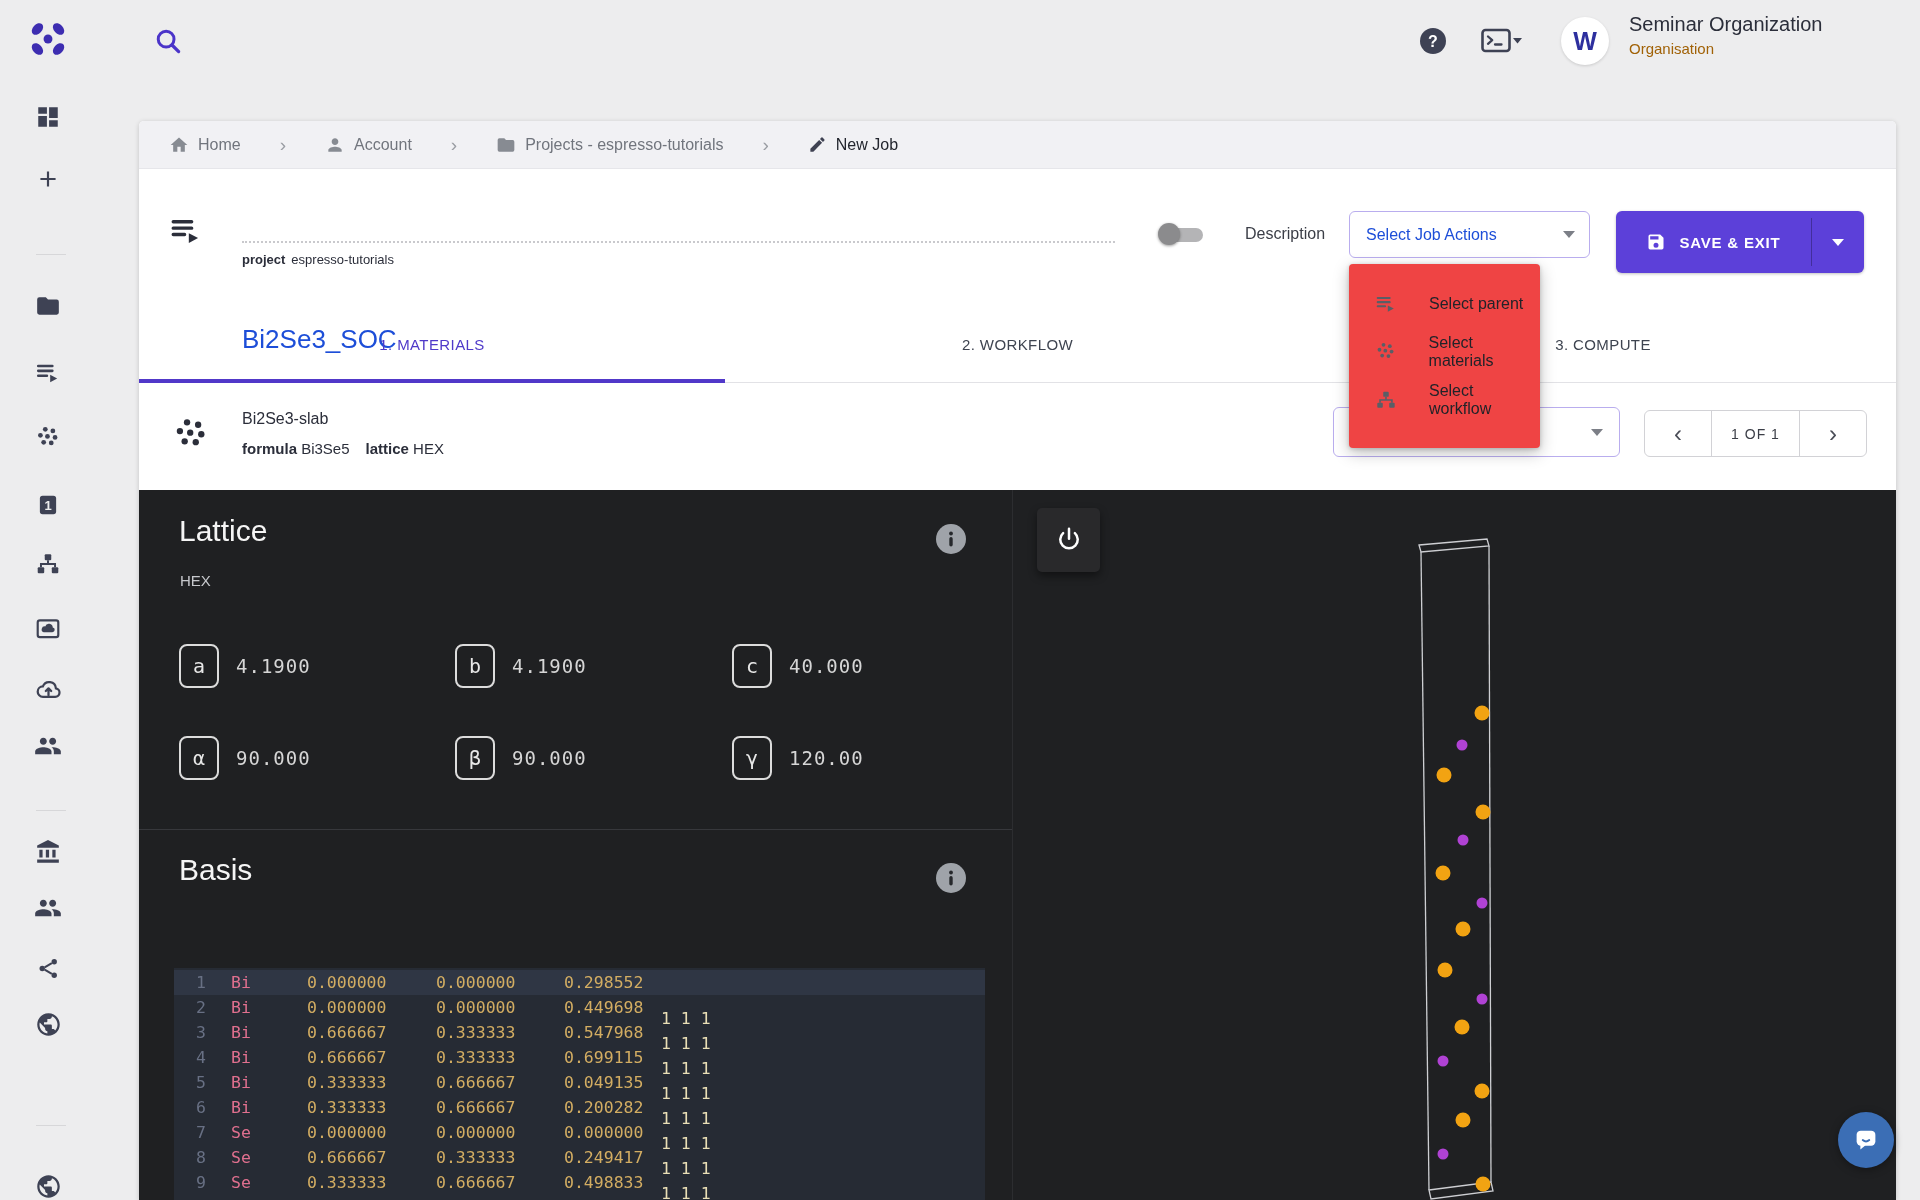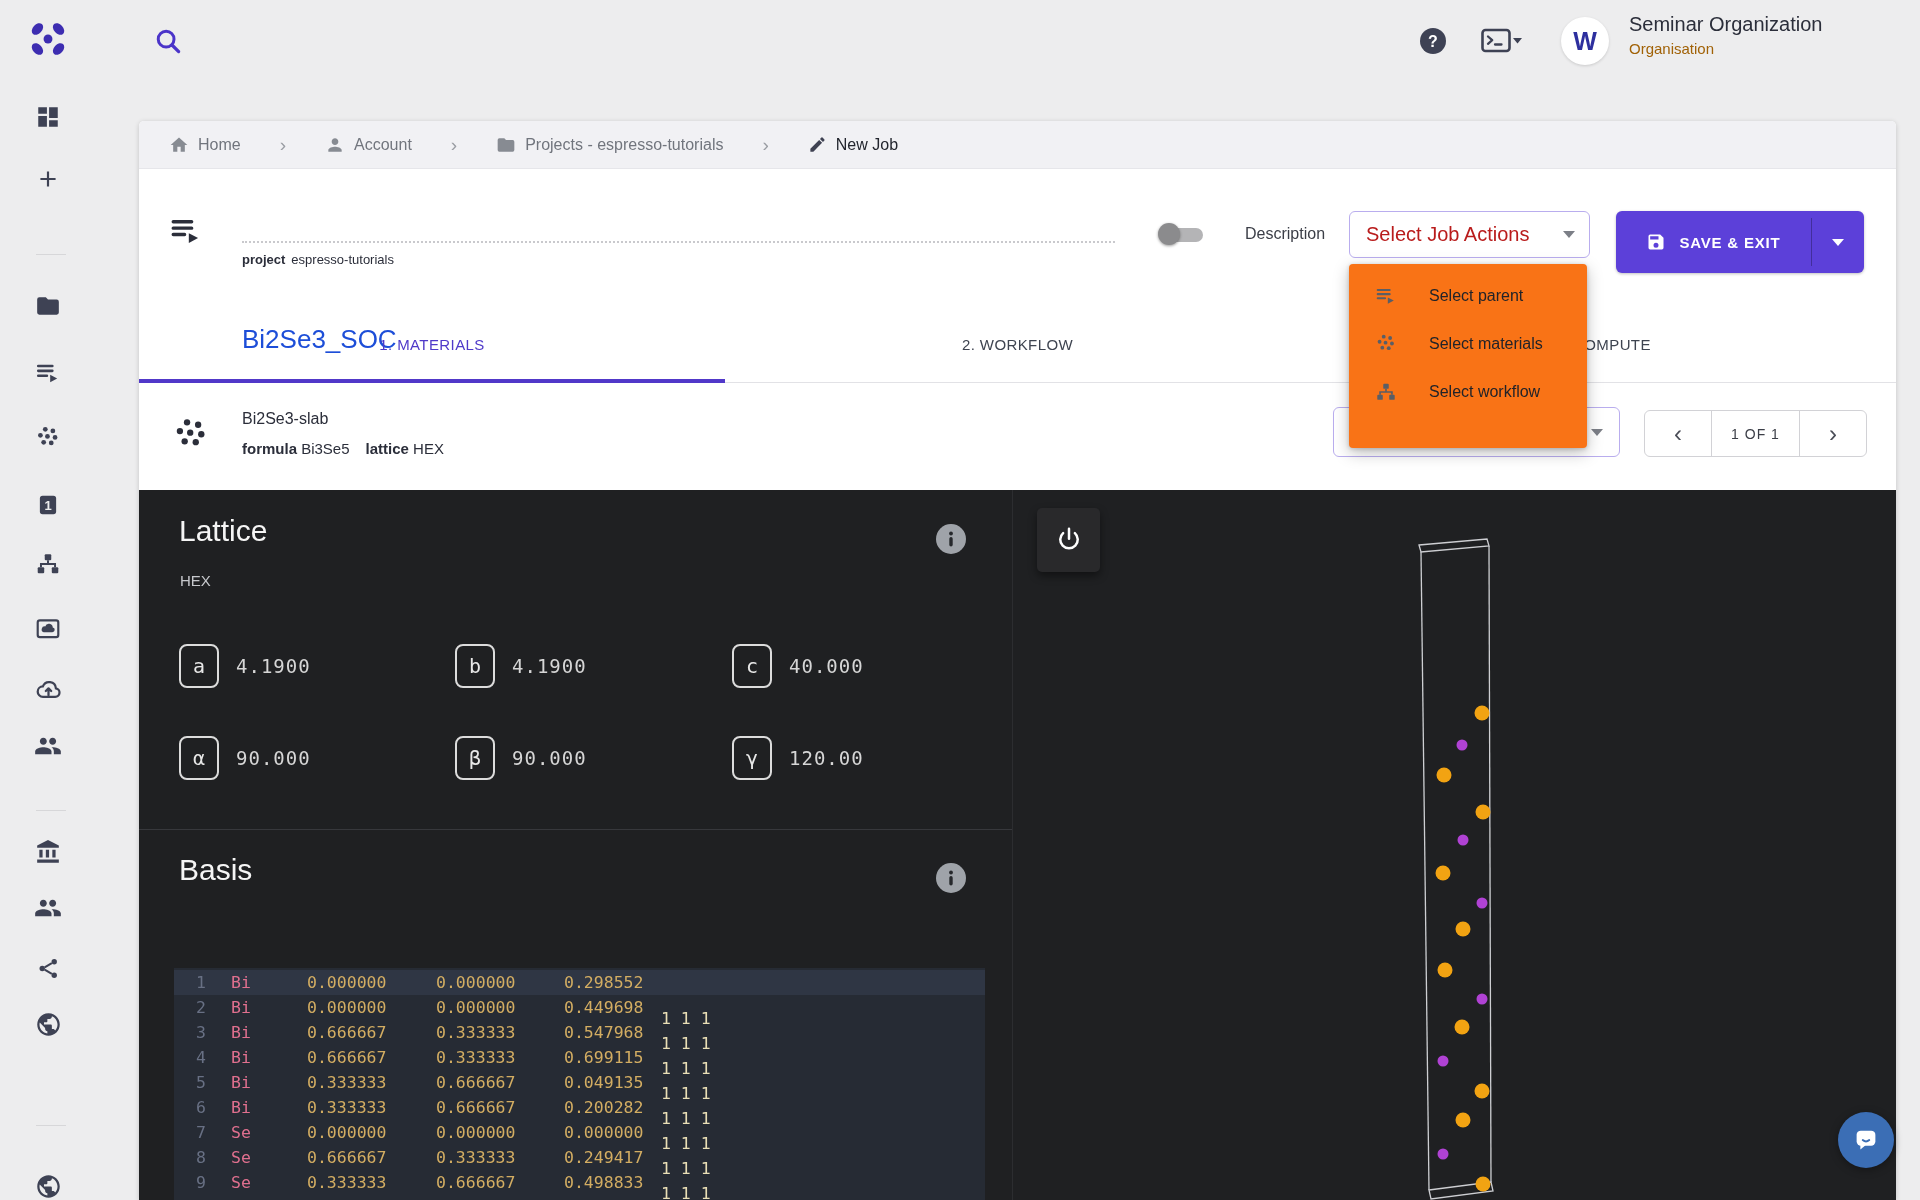--- a/index.html
+++ b/index.html
@@ -28,21 +28,21 @@
   .job-icon { position:absolute; left:29px; top:93px; color:#2b2e3a; }
   .job-title { position:absolute; left:103px; top:203px; font-size:26px; color:#1d4ed8;text-align:right; }
   .title-dotted { position:absolute; left:103px; top:120px; width:873px; border-top:2px dotted #c9c9cd; }
   .project-line { position:absolute; left:103px; top:131px; font-size:13px; color:#2b2e3a; }
   .project-line b { font-weight:bold; margin-right:6px; }
   .switch { position:absolute; left:1019px; top:99px; width:54px; height:28px; cursor:pointer; }
   .switch .track { position:absolute; left:9px; top:8px; width:36px; height:14px; border-radius:7px; background:#b4b4b6; }
   .switch .knob { position:absolute; left:0; top:3px; width:22px; height:22px; border-radius:50%; background:#8b8b8d; box-shadow:0 1px 3px rgba(0,0,0,.4); }
   .desc-label { position:absolute; left:1106px; top:104px; font-size:16px; color:#3b3e47; }
   .job-actions-select { position:absolute; left:1210px; top:90px; width:241px; height:47px; border:1px solid #b9adee; border-radius:6px; background:#fff; display:flex; align-items:center; padding:0 14px 0 16px; cursor:pointer; }
-  .job-actions-select .ph { font-size:20px; color:#b91c1c; flex:1; }
+  .job-actions-select .ph { font-size:16px; color:#1d4ed8; flex:1; }
   .caret { width:0; height:0; border-left:6px solid transparent; border-right:6px solid transparent; border-top:7px solid #7c7f87; }
   .save-btn { position:absolute; left:1477px; top:90px; width:248px; height:62px; background:#5c40d9; border-radius:6px; display:flex; align-items:center; color:#fff; cursor:pointer; box-shadow:0 1px 3px rgba(0,0,0,.25); }
   .save-btn .main { flex:1; display:flex; align-items:center; justify-content:center; gap:13px; font-size:15px; font-weight:bold; letter-spacing:.8px; }
   .save-btn .sep { width:1px; height:48px; background:rgba(0,0,0,.28); }
   .save-btn .dd { width:52px; display:flex; align-items:center; justify-content:center; }
   .save-btn .dd .caret { border-top-color:#ffffff; }
 
   
   .tabs { position:absolute; left:0; top:184px; width:100%; height:78px; border-bottom:1px solid #e2e2e6; }
   .tab { position:absolute; top:0; height:78px; display:flex; align-items:center; justify-content:center; font-size:15px; font-weight:500; letter-spacing:.4px; color:#3e4450; cursor:pointer; }
@@ -55,21 +55,21 @@
   .mat-sub { position:absolute; left:103px; top:319px; font-size:15px; color:#2b2e3a; }
   .mat-sub b { font-weight:bold; }
   .mat-sub .gap { display:inline-block; width:16px; }
   .mat-select { position:absolute; left:1194px; top:286px; width:287px; height:50px; border:1px solid #b9adee; border-radius:6px; background:#fff; z-index:5; cursor:pointer; }
   .mat-select .caret { position:absolute; right:16px; top:21px; }
   .pager { position:absolute; left:1505px; top:289px; width:223px; height:47px; border:1px solid #d2d2d6; border-radius:6px; background:#fff; display:flex; align-items:stretch; }
   .pager .pg-btn { width:66px; display:flex; align-items:center; justify-content:center; font-size:24px; color:#4a4d57; cursor:pointer; }
   .pager .pg-mid { flex:1; display:flex; align-items:center; justify-content:center; border-left:1px solid #d2d2d6; border-right:1px solid #d2d2d6; font-size:14px; letter-spacing:1px; color:#3b3e47; }
 
   
-  .menu { position:absolute; left:1210px; top:143px; width:238px; height:184px; background:#f97316; border-radius:4px; box-shadow:0 5px 16px rgba(0,0,0,.25), 0 1px 4px rgba(0,0,0,.18); z-index:30; padding-top:8px; }
+  .menu { position:absolute; left:1210px; top:143px; width:191px; height:184px; background:#ef4444; border-radius:4px; box-shadow:0 5px 16px rgba(0,0,0,.25), 0 1px 4px rgba(0,0,0,.18); z-index:30; padding-top:16px; }
   .menu-item { height:48px; display:flex; align-items:center; padding-left:26px; gap:32px; cursor:pointer; color:#5a5e66; }
   .menu-item .mi-label { font-size:16px; color:#212329; }
 
   
   .dark { position:absolute; left:0; top:369px; width:100%; height:710px; background:#1f2022; }
   .panel-divider { position:absolute; left:873px; top:0; width:1px; height:100%; background:#2c2d30; }
   .sec-title { position:absolute; left:40px; font-size:30px; font-weight:500; color:#f5f5f5; }
   .sec-sub { position:absolute; left:41px; top:82px; font-size:15px; color:#c6c8cc; }
   .info-badge { position:absolute; left:797px; width:30px; height:30px; border-radius:50%; background:#9fa3a9; display:flex; align-items:center; justify-content:center; cursor:pointer; }
   .lattice-params { position:absolute; left:40px; top:154px; display:grid; grid-template-columns:276px 277px 1fr; row-gap:48px; }

